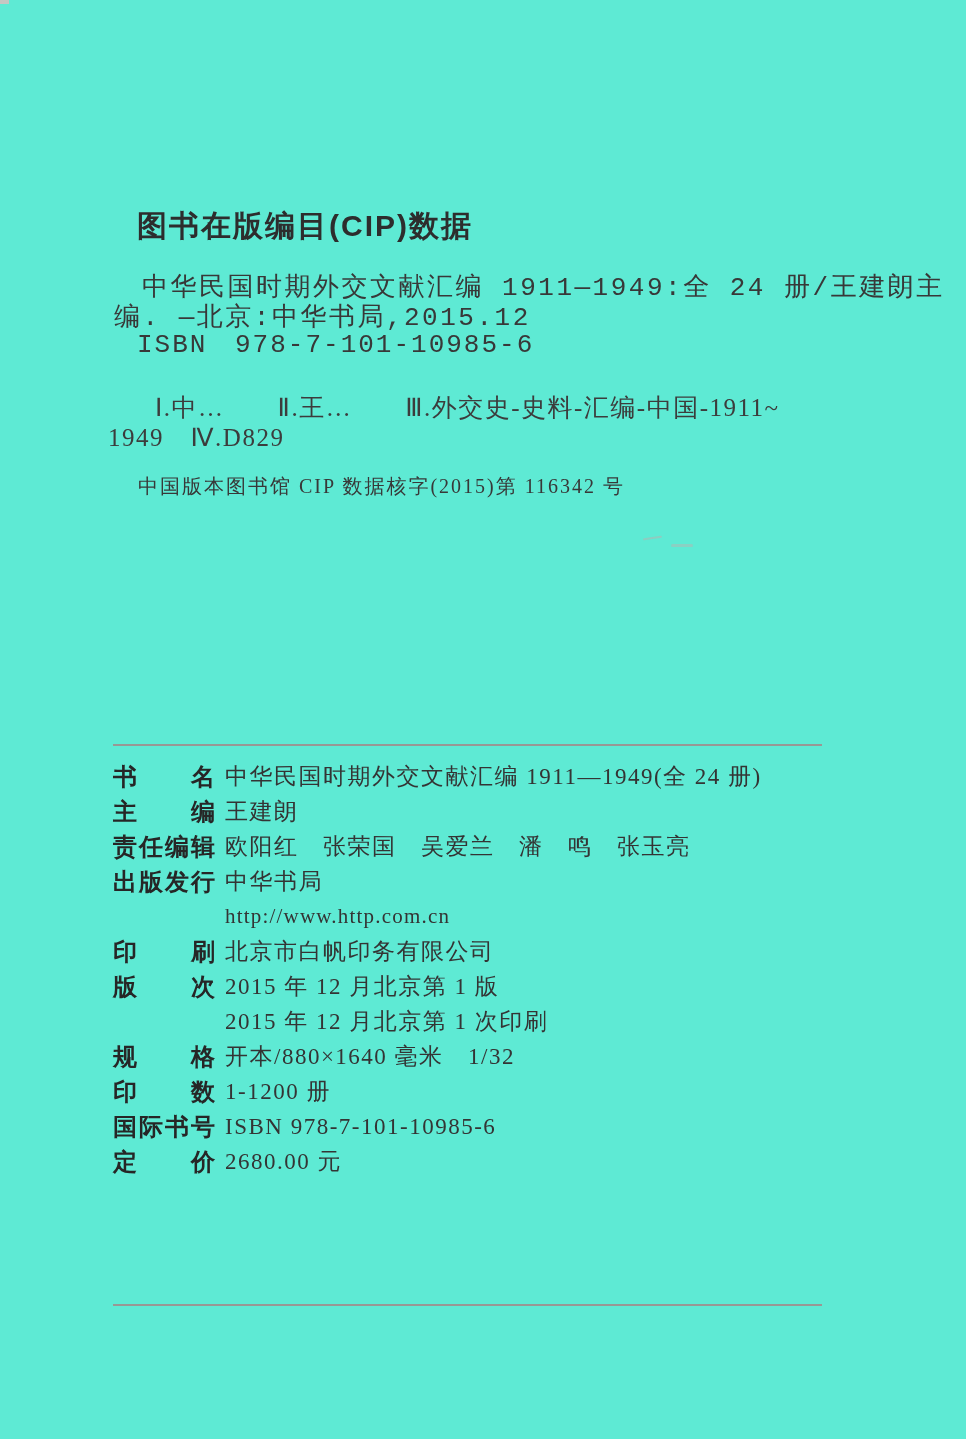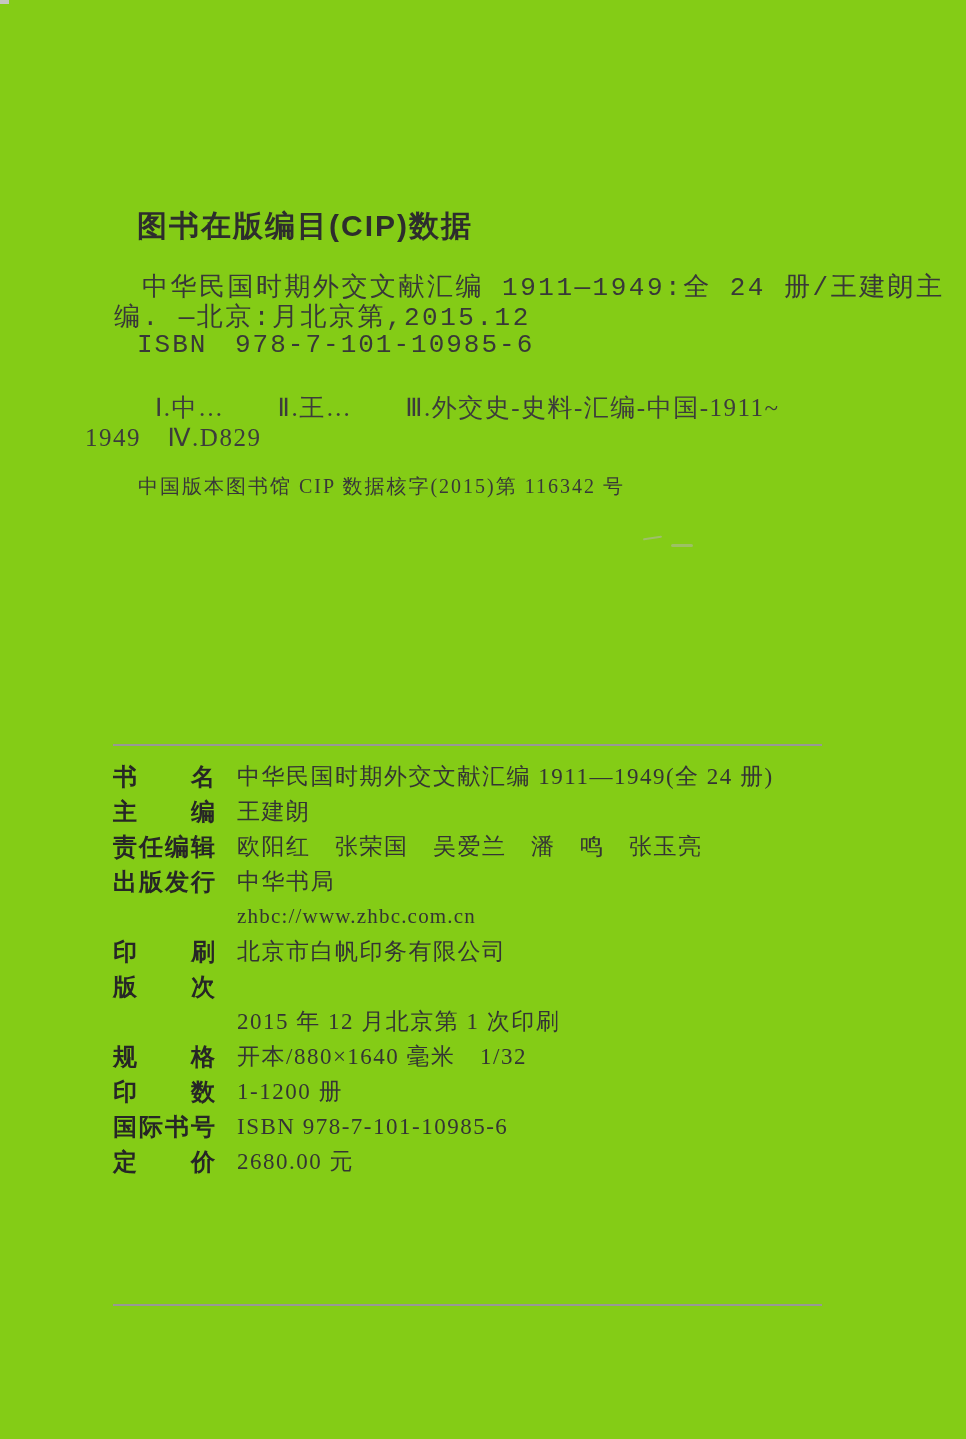--- a/index.html
+++ b/index.html
@@ -1,66 +1,66 @@
 <!DOCTYPE html>
 <html><head>
 <meta charset="utf-8">
 <style>
   html,body{margin:0;padding:0;background:#e8e8e6;}
   .page{
     position:relative;width:966px;height:1439px;margin:0 auto;
-    background:#84cc16;overflow:hidden;
+    background:#5eead4;overflow:hidden;
     font-family:"Liberation Serif",serif;color:#3a3a3a;
   }
   .speck{position:absolute;left:0;top:0;width:9px;height:4px;background:#c6c6c2;}
   .cip-header{
     position:absolute;left:137px;top:206px;margin:0;
     font-family:"Liberation Sans",sans-serif;font-weight:600;
     font-size:30px;color:#2d2d2d;letter-spacing:2px;white-space:nowrap;
   }
   .cip-line,.cls,.cip-record{position:absolute;margin:0;white-space:nowrap;}
   .cip-line{font-size:26px;letter-spacing:2.5px;color:#383838;font-family:Liberation Mono, monospace;}
   .cip-line.l1{left:142px;top:269px;}
   .cip-line.l2{left:114px;top:299px;}
   .cip-line.l3{left:137px;top:330px;letter-spacing:2px;word-spacing:10px;}
   .cls{font-size:25px;letter-spacing:1.5px;color:#3c3c3c;}
   .cls.l1{left:123px;top:391px;margin-left:32px;}
-  .cls.l2{left:85px;top:421px;text-align:right;}
+  .cls.l2{left:108px;top:421px;text-align:right;}
   .cip-record{left:138px;top:473px;font-size:20px;letter-spacing:2px;color:#383838;}
   .smudge{position:absolute;left:643px;top:534px;width:56px;height:16px;}
   .smudge i{position:absolute;display:block;background:#b5b5b1;border-radius:2px;}
   .smudge i.s1{left:0;top:3px;width:19px;height:2px;transform:rotate(-9deg);opacity:.55;}
   .smudge i.s2{left:28px;top:10px;width:22px;height:3px;opacity:.5;}
   .rule{position:absolute;left:113px;width:709px;height:2px;background:#989894;}
   .rule-top{top:744px;}
   .rule-bottom{top:1304px;}
   .colophon{position:absolute;left:113px;top:759px;width:730px;}
   .row{display:flex;align-items:center;height:35px;}
   .row .label{
     width:102px;flex-shrink:0;display:flex;justify-content:space-between;
     font-family:"Liberation Sans",sans-serif;font-weight:700;
     font-size:24px;color:#262626;
   }
   .row .value{
-    margin-left:22px;font-size:23px;letter-spacing:1.5px;
+    margin-left:10px;font-size:23px;letter-spacing:1.5px;
     color:#343434;white-space:nowrap;
   }
   .row .value.small{font-size:19px;letter-spacing:1px;color:#3e3e3e;}
   .row .value.url{font-size:21px;letter-spacing:1.2px;}
 </style>
 </head>
 <body>
 
 <div class="page">
   <span class="speck"></span>
 
   <h1 class="cip-header">图书在版编目(CIP)数据</h1>
 
   <p class="cip-line l1">中华民国时期外交文献汇编 1911—1949:全 24 册/王建朗主</p>
-  <p class="cip-line l2">编. —北京:月北京第,2015.12</p>
+  <p class="cip-line l2">编. —北京:中华书局,2015.12</p>
   <p class="cip-line l3">ISBN 978-7-101-10985-6</p>
 
   <p class="cls l1">Ⅰ.中…　　Ⅱ.王…　　Ⅲ.外交史-史料-汇编-中国-1911~</p>
   <p class="cls l2">1949　Ⅳ.D829</p>
 
   <p class="cip-record">中国版本图书馆 CIP 数据核字(2015)第 116342 号</p>
 
   <span class="smudge">
       <i class="s1"></i>
       <i class="s2"></i>
@@ -95,34 +95,35 @@
         <div class="label">
           <span>出</span>
           <span>版</span>
           <span>发</span>
           <span>行</span>
         </div>
         <div class="value">中华书局</div>
       </div>
       <div class="row">
         <div class="label"></div>
-        <div class="value url">zhbc://www.zhbc.com.cn</div>
+        <div class="value url">http://www.http.com.cn</div>
       </div>
       <div class="row">
         <div class="label">
           <span>印</span>
           <span>刷</span>
         </div>
         <div class="value">北京市白帆印务有限公司</div>
       </div>
       <div class="row">
         <div class="label">
           <span>版</span>
           <span>次</span>
         </div>
+        <div class="value">2015 年 12 月北京第 1 版</div>
       </div>
       <div class="row">
         <div class="label"></div>
         <div class="value">2015 年 12 月北京第 1 次印刷</div>
       </div>
       <div class="row">
         <div class="label">
           <span>规</span>
           <span>格</span>
         </div>

